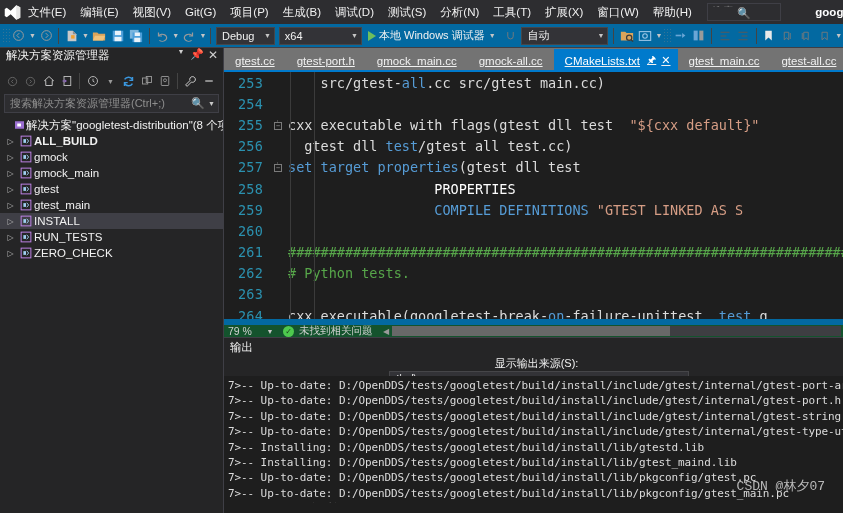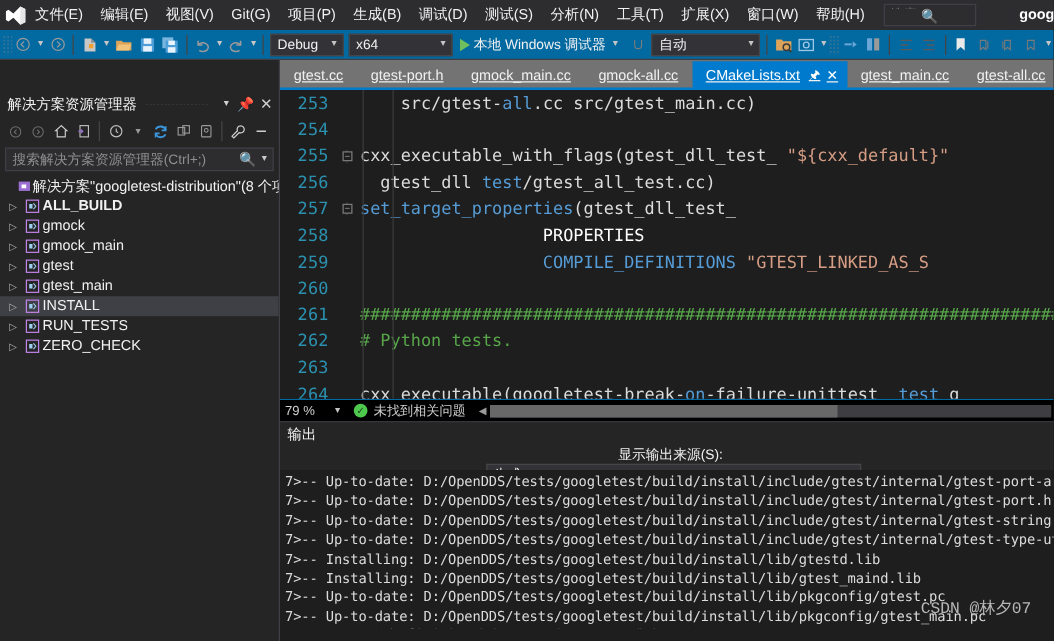--- a/index.html
+++ b/index.html
@@ -61,22 +61,22 @@
   .run-btn { display:flex; align-items:center; gap:3px; font-size:11px; color:#f1f1f1;
      padding: 0 4px; height:20px; white-space:nowrap;}
   .run-tri { width:0;height:0;border-left:8px solid #6fbf5c;border-top:5px solid transparent;border-bottom:5px solid transparent; }
 
   
   .body { flex:1; display:flex; min-height:0; }
 
   
   .sln { width:224px; flex:0 0 224px; background:#252526; display:flex; flex-direction:column;
          border-right:1px solid #3f3f46; min-height:0; }
-  .sln-title { height:22px; display:flex; align-items:center; padding:0 2px 0 6px;
-    font-size:11.5px; color:#f1f1f1; white-space:nowrap;margin-top:24px; }
+  .sln-title { height:22px; display:flex; align-items:flex-start; padding:0 2px 0 6px;
+    font-size:11.5px; color:#f1f1f1; white-space:nowrap; }
   .sln-title .t { }
   .sln-title .dots { flex:1; margin:0 6px; height:1px;
      background-image: radial-gradient(#6b6b6b 45%, transparent 46%);
      background-size:3px 3px; background-position: 0 0; opacity:.8; }
   .sln-title .tb-ic { width:16px; text-align:center; font-size:11px; color:#d0d0d0; }
   .sln-tools { height:22px; display:flex; align-items:center; gap:1px; padding-left:4px; }
   .sln-tools .si { width:17px;height:18px;display:flex;align-items:center;justify-content:center;
     font-size:11px; color:#9a9a9a; }
   .sln-search {
     margin:2px 4px 3px 4px; height:19px; background:#2d2d30; border:1px solid #3f3f46;
@@ -124,22 +124,22 @@
 
   
   .t-plain { color:#dcdcdc; }
   .t-fn    { color:#569cd6; }
   .t-kw    { color:#569cd6; }
   .t-str   { color:#d69d85; }
   .t-cmt   { color:#57a64a; }
   .t-prop  { color:#ffffff; }
 
   
-  .ed-status { height:18px; flex:0 0 18px; background:#000000; display:flex; align-items:center;
-      font-size:10.5px; color:#d0d0d0; padding-left:4px; border-top:1px solid #0369a1;justify-content:center; }
+  .ed-status { height:18px; flex:0 0 18px; background:#14532d; display:flex; align-items:center;
+      font-size:10.5px; color:#d0d0d0; padding-left:4px; border-top:6px solid #0369a1;justify-content:center; }
   .zoomv { width:36px; }
   .zcaret { font-size:7px; width:12px; text-align:center; color:#c5c5c5;}
   .okdot { width:11px;height:11px;border-radius:50%;background:#4ec94e; display:inline-flex;
     align-items:center;justify-content:center;color:#1e3d1e;font-size:8px;font-weight:bold; margin:0 5px 0 7px;}
   .hscroll { flex:1; height:12px; margin:0 2px 0 8px; display:flex; align-items:center; }
   .hs-l { color:#9a9a9a; font-size:8px; width:11px; text-align:center;}
   .hs-track { flex:1; height:10px; background:#3e3e42; position:relative; }
   .hs-thumb { position:absolute; left:0; top:0; bottom:0; width:62%; background:#686868; }
 
   

